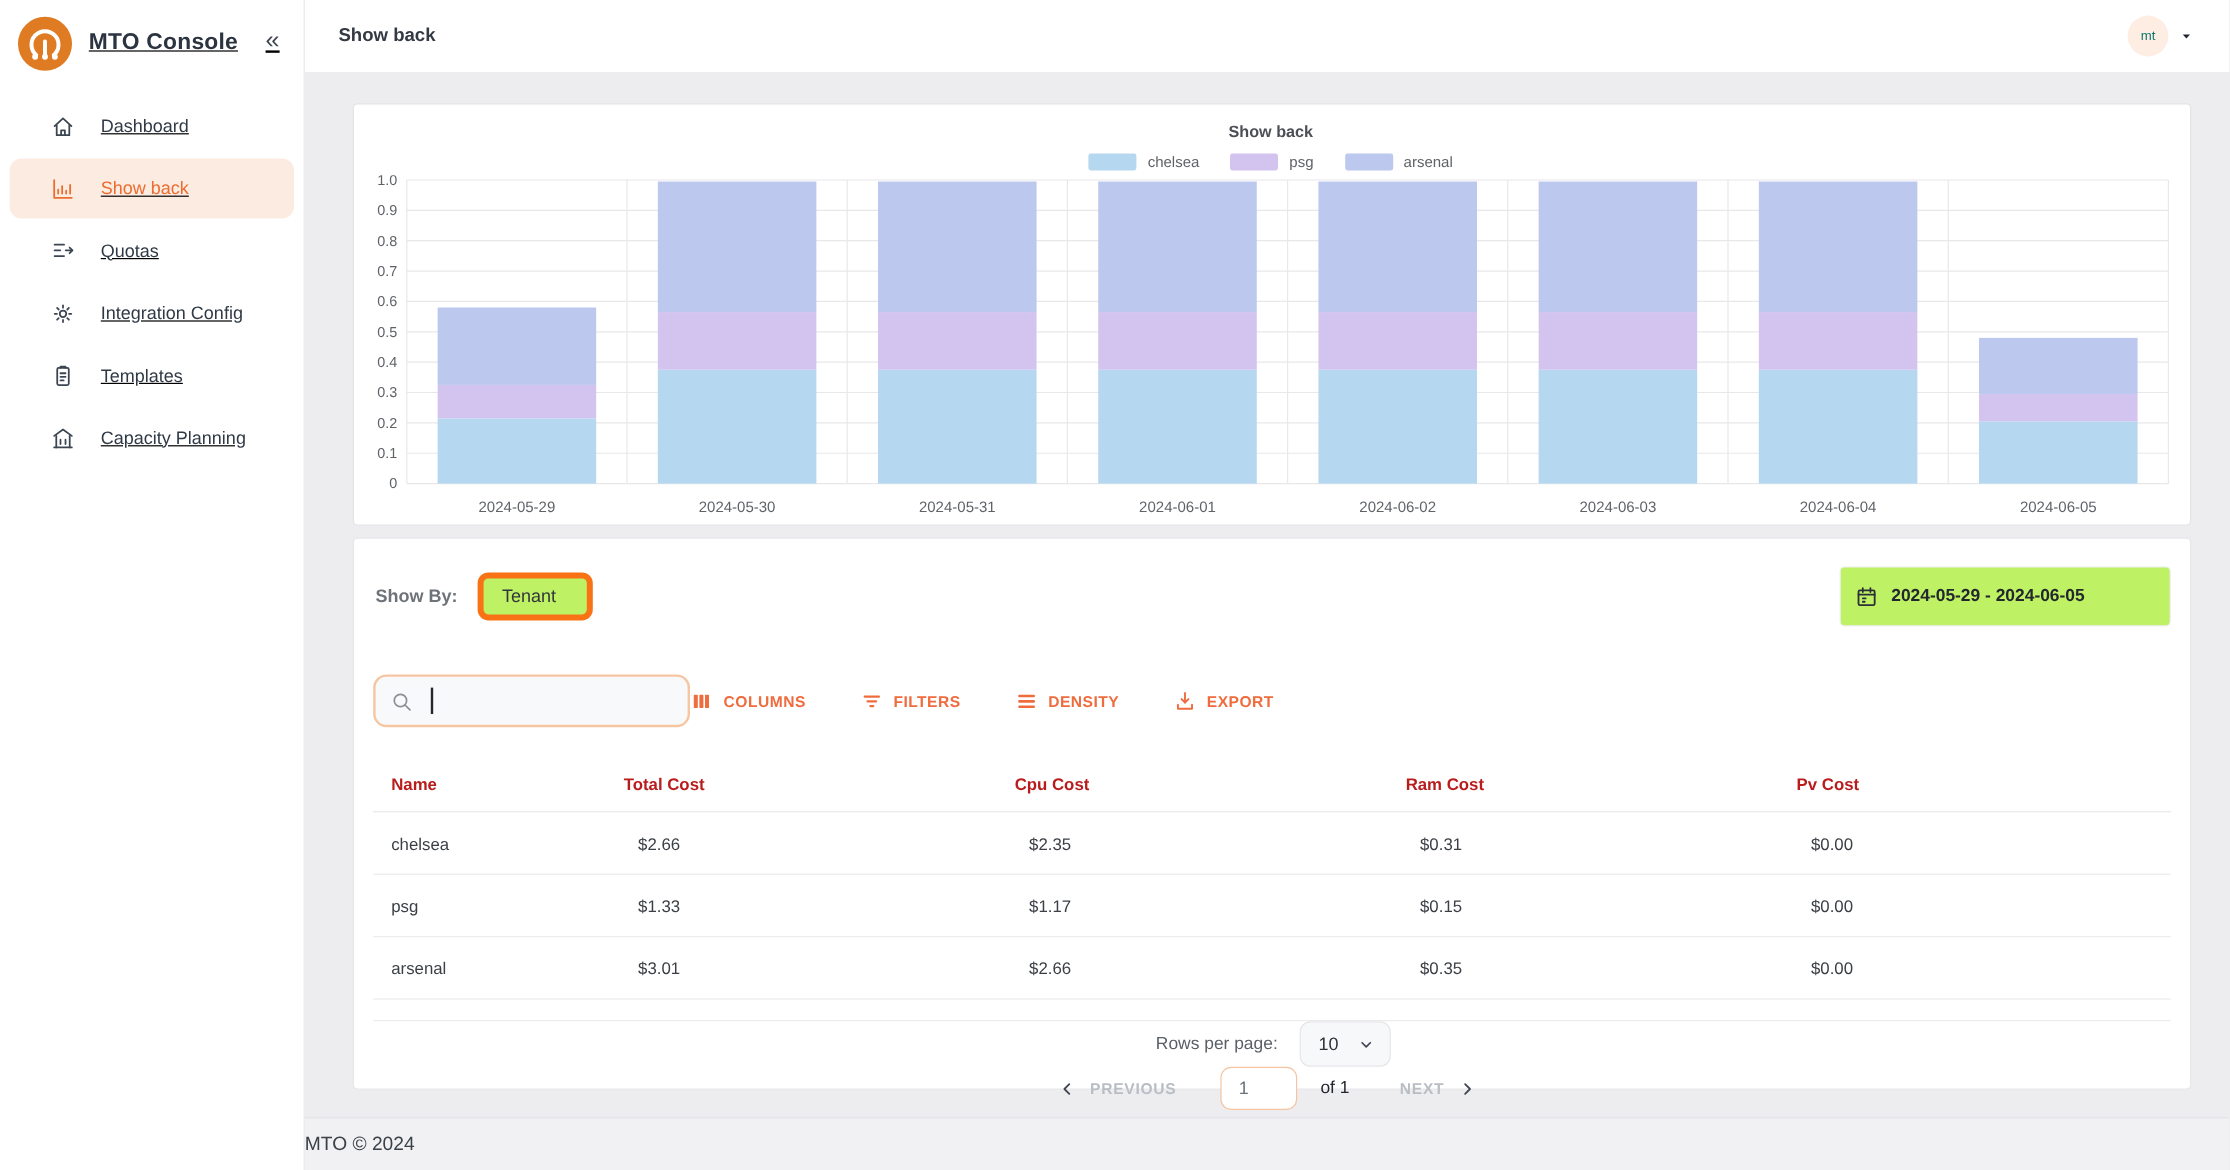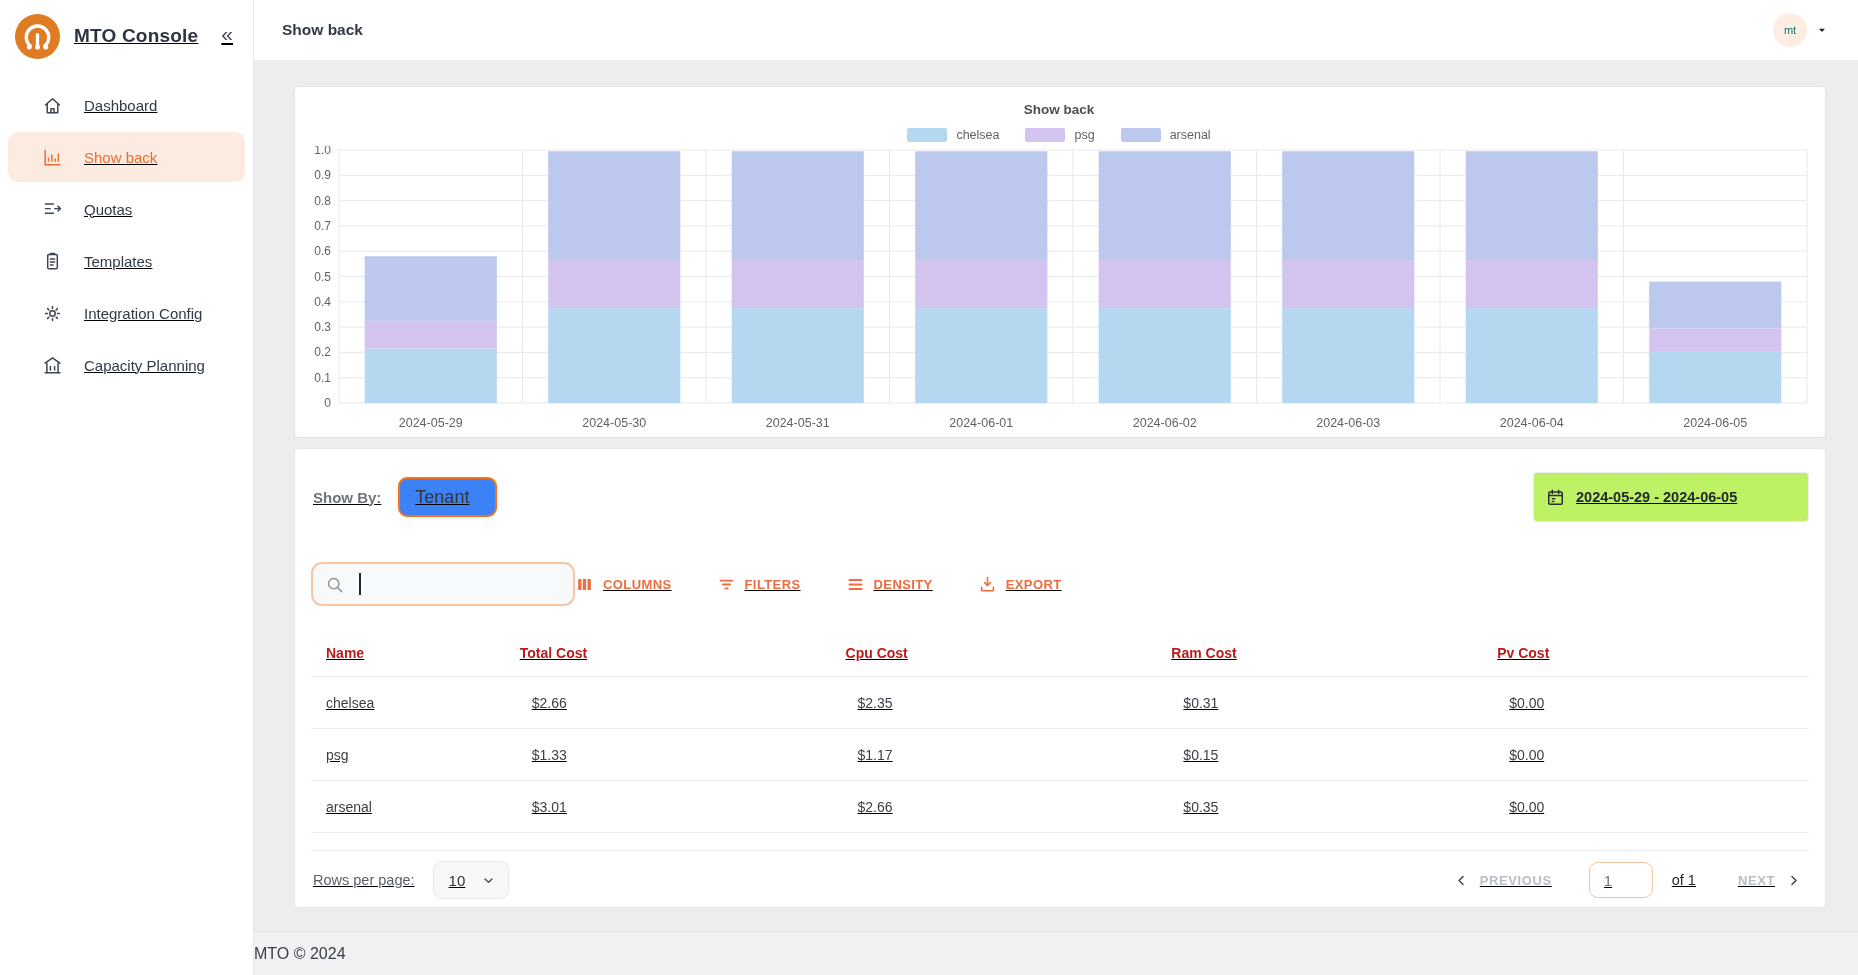--- a/index.html
+++ b/index.html
@@ -32,25 +32,25 @@
   .content { flex:1; padding:26px 32px 0 40px; }
 
   
   .chart-card { background:#fff; border:1px solid #e4e4e8; border-radius:4px; height:352px; padding:10px 12px 0 10px; margin-bottom:10px; }
   .chart-title { text-align:center; font-size:13.5px; font-weight:bold; color:#4d4f55; margin-top:5px; }
   .legend { display:flex; justify-content:center; align-items:center; gap:26px; margin-top:11px; margin-bottom:4px; }
   .legend-item { display:flex; align-items:center; gap:9px; font-size:12.5px; color:#5f6368; }
   .legend-swatch { width:40px; height:14px; border-radius:2px; }
 
   
-  .panel { background:#fff; border:1px solid #e7e7ea; border-radius:4px; height:460px; padding:22px 16px 0 16px;text-decoration:underline; }
+  .panel { background:#fff; border:1px solid #e7e7ea; border-radius:4px; height:460px; padding:22px 16px 0 16px; }
   .showby-row { display:flex; justify-content:space-between; align-items:center; height:52px; }
   .showby-left { display:flex; align-items:center; gap:17px; padding-left:2px; }
   .showby-label { font-size:15px; font-weight:bold; color:#6e7378; }
-  .select-box { min-width:84px; height:40px; background:#3b82f6; border:2px solid #f97316; border-radius:9px; display:flex; align-items:center; padding:0 26px 0 15px; font-size:18px; color:#33363b; cursor:pointer; }
+  .select-box { min-width:84px; height:40px; background:#bef264; border:5px solid #f97316; border-radius:9px; display:flex; align-items:center; padding:0 26px 0 15px; font-size:15px; color:#33363b; cursor:pointer; }
   .date-range { height:50px; min-width:276px; background:#bef264; border:1px solid #ededef; border-radius:4px; display:flex; align-items:center; gap:11px; padding:0 12px; font-weight:bold; font-size:14.5px; color:#23272e; cursor:pointer; }
   .date-range .dr-icon { width:19px; height:19px; color:#2b2f36; display:flex; }
   .date-range .dr-icon svg { width:19px; height:19px; }
 
   .search-row { display:flex; align-items:center; margin-top:38px; height:46px; }
   .search-box { width:264px; height:44px; border:2px solid #f6c5a2; border-radius:11px; background:#f8f9fb; display:flex; align-items:center; padding:0 10px 0 12px; }
   .search-box .s-icon { width:19px; height:19px; color:#8a9096; display:flex; }
   .search-box .s-icon svg { width:19px; height:19px; }
   .search-caret { width:1.5px; height:22px; background:#23272e; margin-left:15px; }
   .search-box input { flex:1; border:none; outline:none; background:transparent; font-size:15px; color:#33363b; margin-left:2px; font-family:inherit; }
@@ -63,21 +63,21 @@
   .table { margin-top:22px; }
   .t-head, .t-row { display:grid; grid-template-columns:13% 21.75% 21.75% 21.75% 21.75%; align-items:center; }
   .t-head { height:48px; border-bottom:1px solid #e8e8ea; }
   .th { font-size:14px; font-weight:bold; color:#b91c1c; padding-left:14px; cursor:pointer; }
   .th:first-child { padding-left:15px; }
   .t-row { height:52px; border-bottom:1px solid #ececee; cursor:pointer; }
   .td { font-size:14px; color:#3c4046; padding-left:26px; }
   .td:first-child { padding-left:15px; }
 
   
-  .pagination-row { margin-top:17px; border-top:1px solid #ececee; height:59px; display:flex; justify-content:space-between; align-items:center; }
+  .pagination-row { margin-top:17px; border-top:1px solid #ececee; height:59px; display:flex; justify-content:space-between; align-items:center;flex-direction:column; }
   .rpp { display:flex; align-items:center; gap:18px; padding-left:2px; }
   .rpp-label { font-size:14.5px; color:#5a5f66; }
   .rpp-select { width:76px; height:38px; background:#f7f8fa; border:1px solid #e7e7ea; border-radius:9px; display:flex; align-items:center; justify-content:space-between; padding:0 12px 0 15px; font-size:15px; color:#2f3338; cursor:pointer; }
   .rpp-select .c-icon, .pg-chev { width:15px; height:15px; color:#3f4651; display:flex; }
   .rpp-select .c-icon svg, .pg-chev svg { width:15px; height:15px; }
   .pager { display:flex; align-items:center; padding-right:8px; }
   .pg-btn { display:flex; align-items:center; gap:11px; cursor:pointer; }
   .pg-btn .pg-label { font-size:13px; font-weight:600; letter-spacing:.6px; color:#b9bdc4; }
   .page-input { width:64px; height:36px; border:1.5px solid #f5c5a3; border-radius:9px; background:#fff; font-size:15px; color:#6b7280; padding-left:14px; outline:none; margin:0 19px 0 37px; font-family:inherit; }
   .of-label { font-size:14.5px; color:#23272e; margin-right:42px; }
@@ -136,44 +136,44 @@
               <path d="M4 16.4h9"></path>
               <path d="M14.6 11h6"></path>
               <path d="M18.3 8.3 21 11l-2.7 2.7"></path>
             </svg>
           </span>
           <span class="mi-label">Quotas</span>
         </div>
         <div class="menu-item">
           <span class="mi-icon">
             <svg viewBox="0 0 24 24" fill="none" stroke="currentColor" stroke-width="1.7" stroke-linecap="round" stroke-linejoin="round">
-              <rect x="6.5" y="4" width="11" height="16.4" rx="1.5"></rect>
-              <path d="M9.6 4V2.9h4.8V4"></path>
-              <path d="M9.6 9.2h4.8"></path>
-              <path d="M9.6 12.6h4.8"></path>
-              <path d="M9.6 16h3"></path>
-            </svg>
-          </span>
-          <span class="mi-label">Templates</span>
-        </div>
-        <div class="menu-item">
-          <span class="mi-icon">
-            <svg viewBox="0 0 24 24" fill="none" stroke="currentColor" stroke-width="1.7" stroke-linecap="round" stroke-linejoin="round">
               <circle cx="12" cy="12" r="3.1"></circle>
               <path d="M12 4.1v2.1"></path>
               <path d="M12 17.8v2.1"></path>
               <path d="M4.1 12h2.1"></path>
               <path d="M17.8 12h2.1"></path>
               <path d="M6.4 6.4l1.5 1.5"></path>
               <path d="M16.1 16.1l1.5 1.5"></path>
               <path d="M17.6 6.4l-1.5 1.5"></path>
               <path d="M7.9 16.1l-1.5 1.5"></path>
             </svg>
           </span>
           <span class="mi-label">Integration Config</span>
+        </div>
+        <div class="menu-item">
+          <span class="mi-icon">
+            <svg viewBox="0 0 24 24" fill="none" stroke="currentColor" stroke-width="1.7" stroke-linecap="round" stroke-linejoin="round">
+              <rect x="6.5" y="4" width="11" height="16.4" rx="1.5"></rect>
+              <path d="M9.6 4V2.9h4.8V4"></path>
+              <path d="M9.6 9.2h4.8"></path>
+              <path d="M9.6 12.6h4.8"></path>
+              <path d="M9.6 16h3"></path>
+            </svg>
+          </span>
+          <span class="mi-label">Templates</span>
         </div>
         <div class="menu-item">
           <span class="mi-icon">
             <svg viewBox="0 0 24 24" fill="none" stroke="currentColor" stroke-width="1.7" stroke-linecap="round" stroke-linejoin="round">
               <path d="M3.6 9.4 12 3.4l8.4 6"></path>
               <path d="M5.6 9.4v11M18.4 9.4v11"></path>
               <path d="M3.6 20.4h16.8"></path>
               <path d="M9.6 13v4.2M14.4 13v4.2"></path>
             </svg>
           </span>

